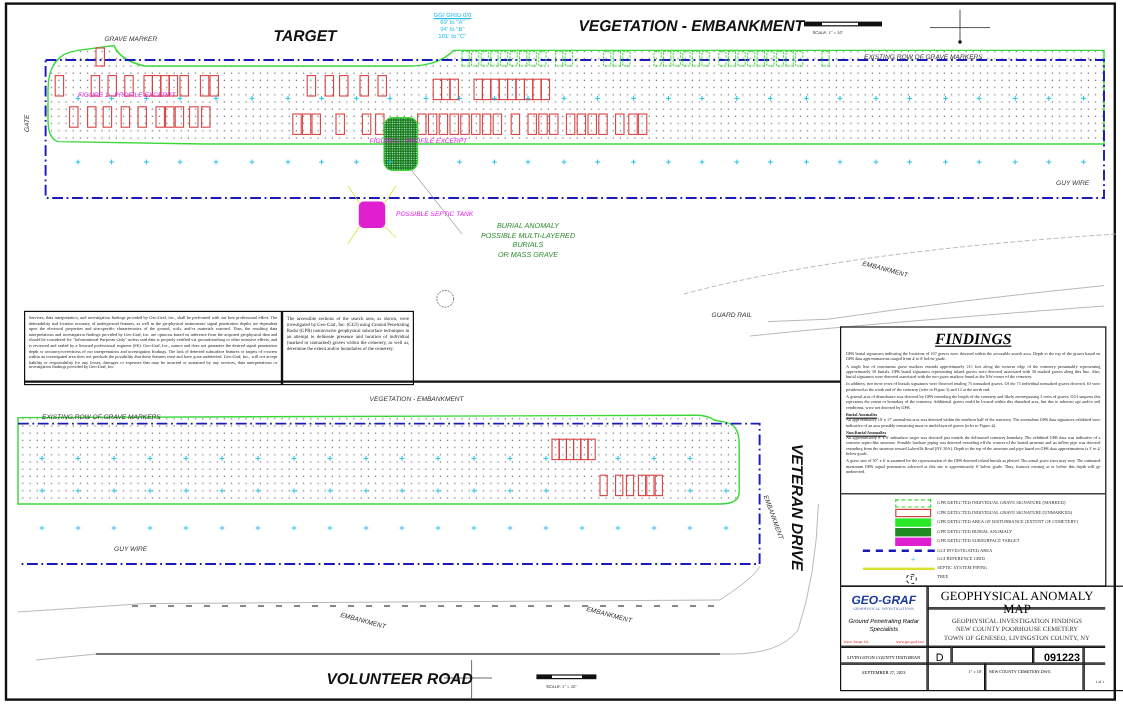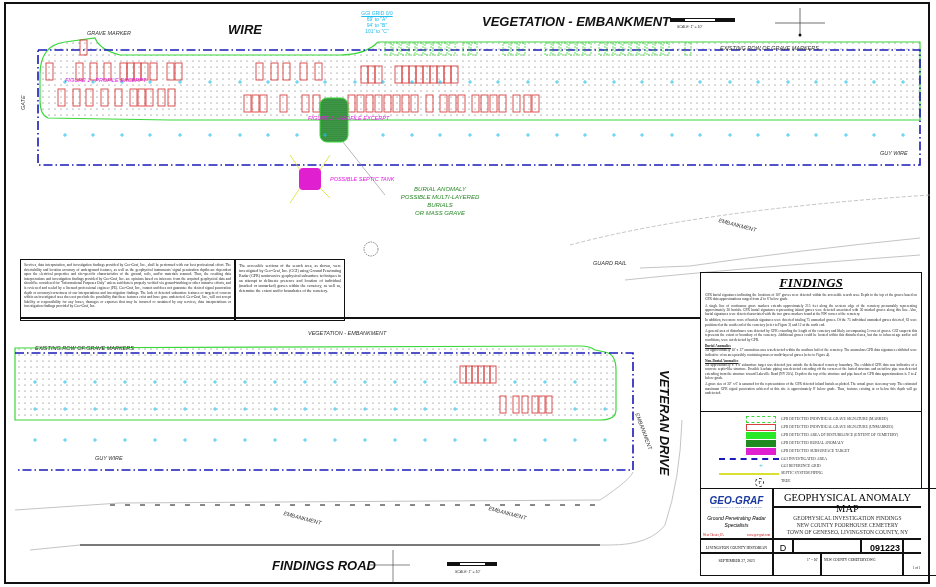--- a/index.html
+++ b/index.html
@@ -208,21 +208,21 @@
     <line x1="110" y1="505" x2="600" y2="505" stroke="#111" stroke-width="1" stroke-dasharray="5,10"></line>
     <g stroke="#333" stroke-width="0.6">
         <line x1="393" y1="550" x2="393" y2="583"></line>
         <line x1="370" y1="565" x2="410" y2="565"></line>
       </g>
     <rect x="447" y="562" width="50" height="4" fill="#111"></rect>
     <rect x="460" y="563" width="25" height="2" fill="#fff"></rect>
   </g>
 </svg>
 
-<div class="lbl big" style="left:228px;top:22px;">WIRE</div>
+<div class="lbl big" style="left:228px;top:22px;">TARGET</div>
 <div class="lbl big" style="left:482px;top:14px;">VEGETATION - EMBANKMENT</div>
 <div class="lbl small" style="left:87px;top:30px;">GRAVE MARKER</div>
 <div class="lbl small" style="left:20px;top:110px;transform:rotate(-90deg);transform-origin:left top;">GATE</div>
 <div class="lbl pink" style="left:65px;top:77px;">FIGURE 1 - PROFILE EXCERPT</div>
 <div class="lbl pink" style="left:308px;top:115px;">FIGURE 2 - PROFILE EXCERPT</div>
 <div class="lbl cyan" style="left:352px;top:10px;width:50px;">
   <div style="text-decoration:underline">GGI GRID 0/0</div>
   <div>69' to "A"</div>
   <div>94' to "B"</div>
   <div>101' to "C"</div>
@@ -243,21 +243,21 @@
 <div class="disc" style="left:20px;top:259px;width:215px;height:62px;">Services, data interpretation, and investigation findings provided by Geo-Graf, Inc., shall be performed with our best professional effort. The detectability and location accuracy of underground features, as well as the geophysical instruments' signal penetration depths are dependent upon the electrical properties and site-specific characteristics of the ground, soils, and/or materials scanned. Thus, the resulting data interpretations and investigation findings provided by Geo-Graf, Inc. are opinions based on inference from the acquired geophysical data and should be considered for "Informational Purposes Only" unless said data is properly verified via ground-truthing or other intrusive efforts, and is reviewed and sealed by a licensed professional engineer (PE). Geo-Graf, Inc., cannot and does not guarantee the desired signal penetration depth or accuracy/correctness of our interpretations and investigation findings. The lack of detected subsurface features or targets of concern within an investigated area does not preclude the possibility that these features exist and have gone undetected. Geo-Graf, Inc., will not accept liability or responsibility for any losses, damages or expenses that may be incurred or sustained by any services, data interpretations or investigation findings provided by Geo-Graf, Inc.</div>
 <div class="disc" style="left:235px;top:259px;width:110px;height:62px;font-size:4px;line-height:5px;">The accessible sections of the search area, as shown, were investigated by Geo-Graf, Inc. (GGI) using Ground Penetrating Radar (GPR) noninvasive geophysical subsurface techniques in an attempt to delineate presence and location of individual (marked or unmarked) graves within the cemetery, as well as, determine the extent and/or boundaries of the cemetery.</div>
 
 <div class="lbl small" style="left:308px;top:330px;">VEGETATION - EMBANKMENT</div>
 <div class="lbl small" style="left:35px;top:345px;">EXISTING ROW OF GRAVE MARKERS</div>
 <div class="lbl small" style="left:95px;top:455px;">GUY WIRE</div>
 <div class="lbl small" style="left:283px;top:515px;transform:rotate(15deg);">EMBANKMENT</div>
 <div class="lbl small" style="left:488px;top:510px;transform:rotate(15deg);">EMBANKMENT</div>
 <div class="lbl small" style="left:640px;top:412px;transform:rotate(70deg);transform-origin:left top;">EMBANKMENT</div>
 <div class="lbl big" style="left:672px;top:370px;transform:rotate(90deg);transform-origin:left top;font-size:13px;">VETERAN DRIVE</div>
-<div class="lbl big" style="left:272px;top:558px;">FINDINGS ROAD</div>
+<div class="lbl big" style="left:272px;top:558px;">VOLUNTEER ROAD</div>
 <div class="lbl small" style="left:455px;top:570px;font-size:3.5px;">SCALE: 1" = 10'</div>
 
 <div class="findings">
   <h2>FINDINGS</h2>
   <p>GPR burial signatures indicating the locations of 107 graves were detected within the accessible search area. Depth to the top of the graves based on GPR data approximations ranged from 4' to 6' below grade.</p>
   <p>A single line of continuous grave markers extends approximately 215 feet along the western edge of the cemetery presumably representing approximately 30 burials. GPR burial signatures representing inland graves were detected associated with 30 marked graves along this line. Also, burial signatures were detected associated with the two grave markers found at the NW corner of the cemetery.</p>
   <p>In addition, two more rows of burials signatures were detected totaling 75 unmarked graves. Of the 75 individual unmarked graves detected, 63 were positioned at the south end of the cemetery (refer to Figure 3) and 12 at the north end.</p>
   <p>A general area of disturbance was detected by GPR extending the length of the cemetery and likely encompassing 3 rows of graves. GGI suspects this represents the extent or boundary of the cemetery. Additional graves could be located within this disturbed area, but due to inherent age and/or soil conditions, were not detected by GPR.</p>
   <p style="margin-bottom:0"><span class="sub">Burial Anomalies</span></p>
   <p style="margin-top:0">An approximately 10' x 17' anomalous area was detected within the southern half of the cemetery. The anomalous GPR data signatures exhibited were indicative of an area possibly containing mass or multi-layered graves (refer to Figure 4).</p>

